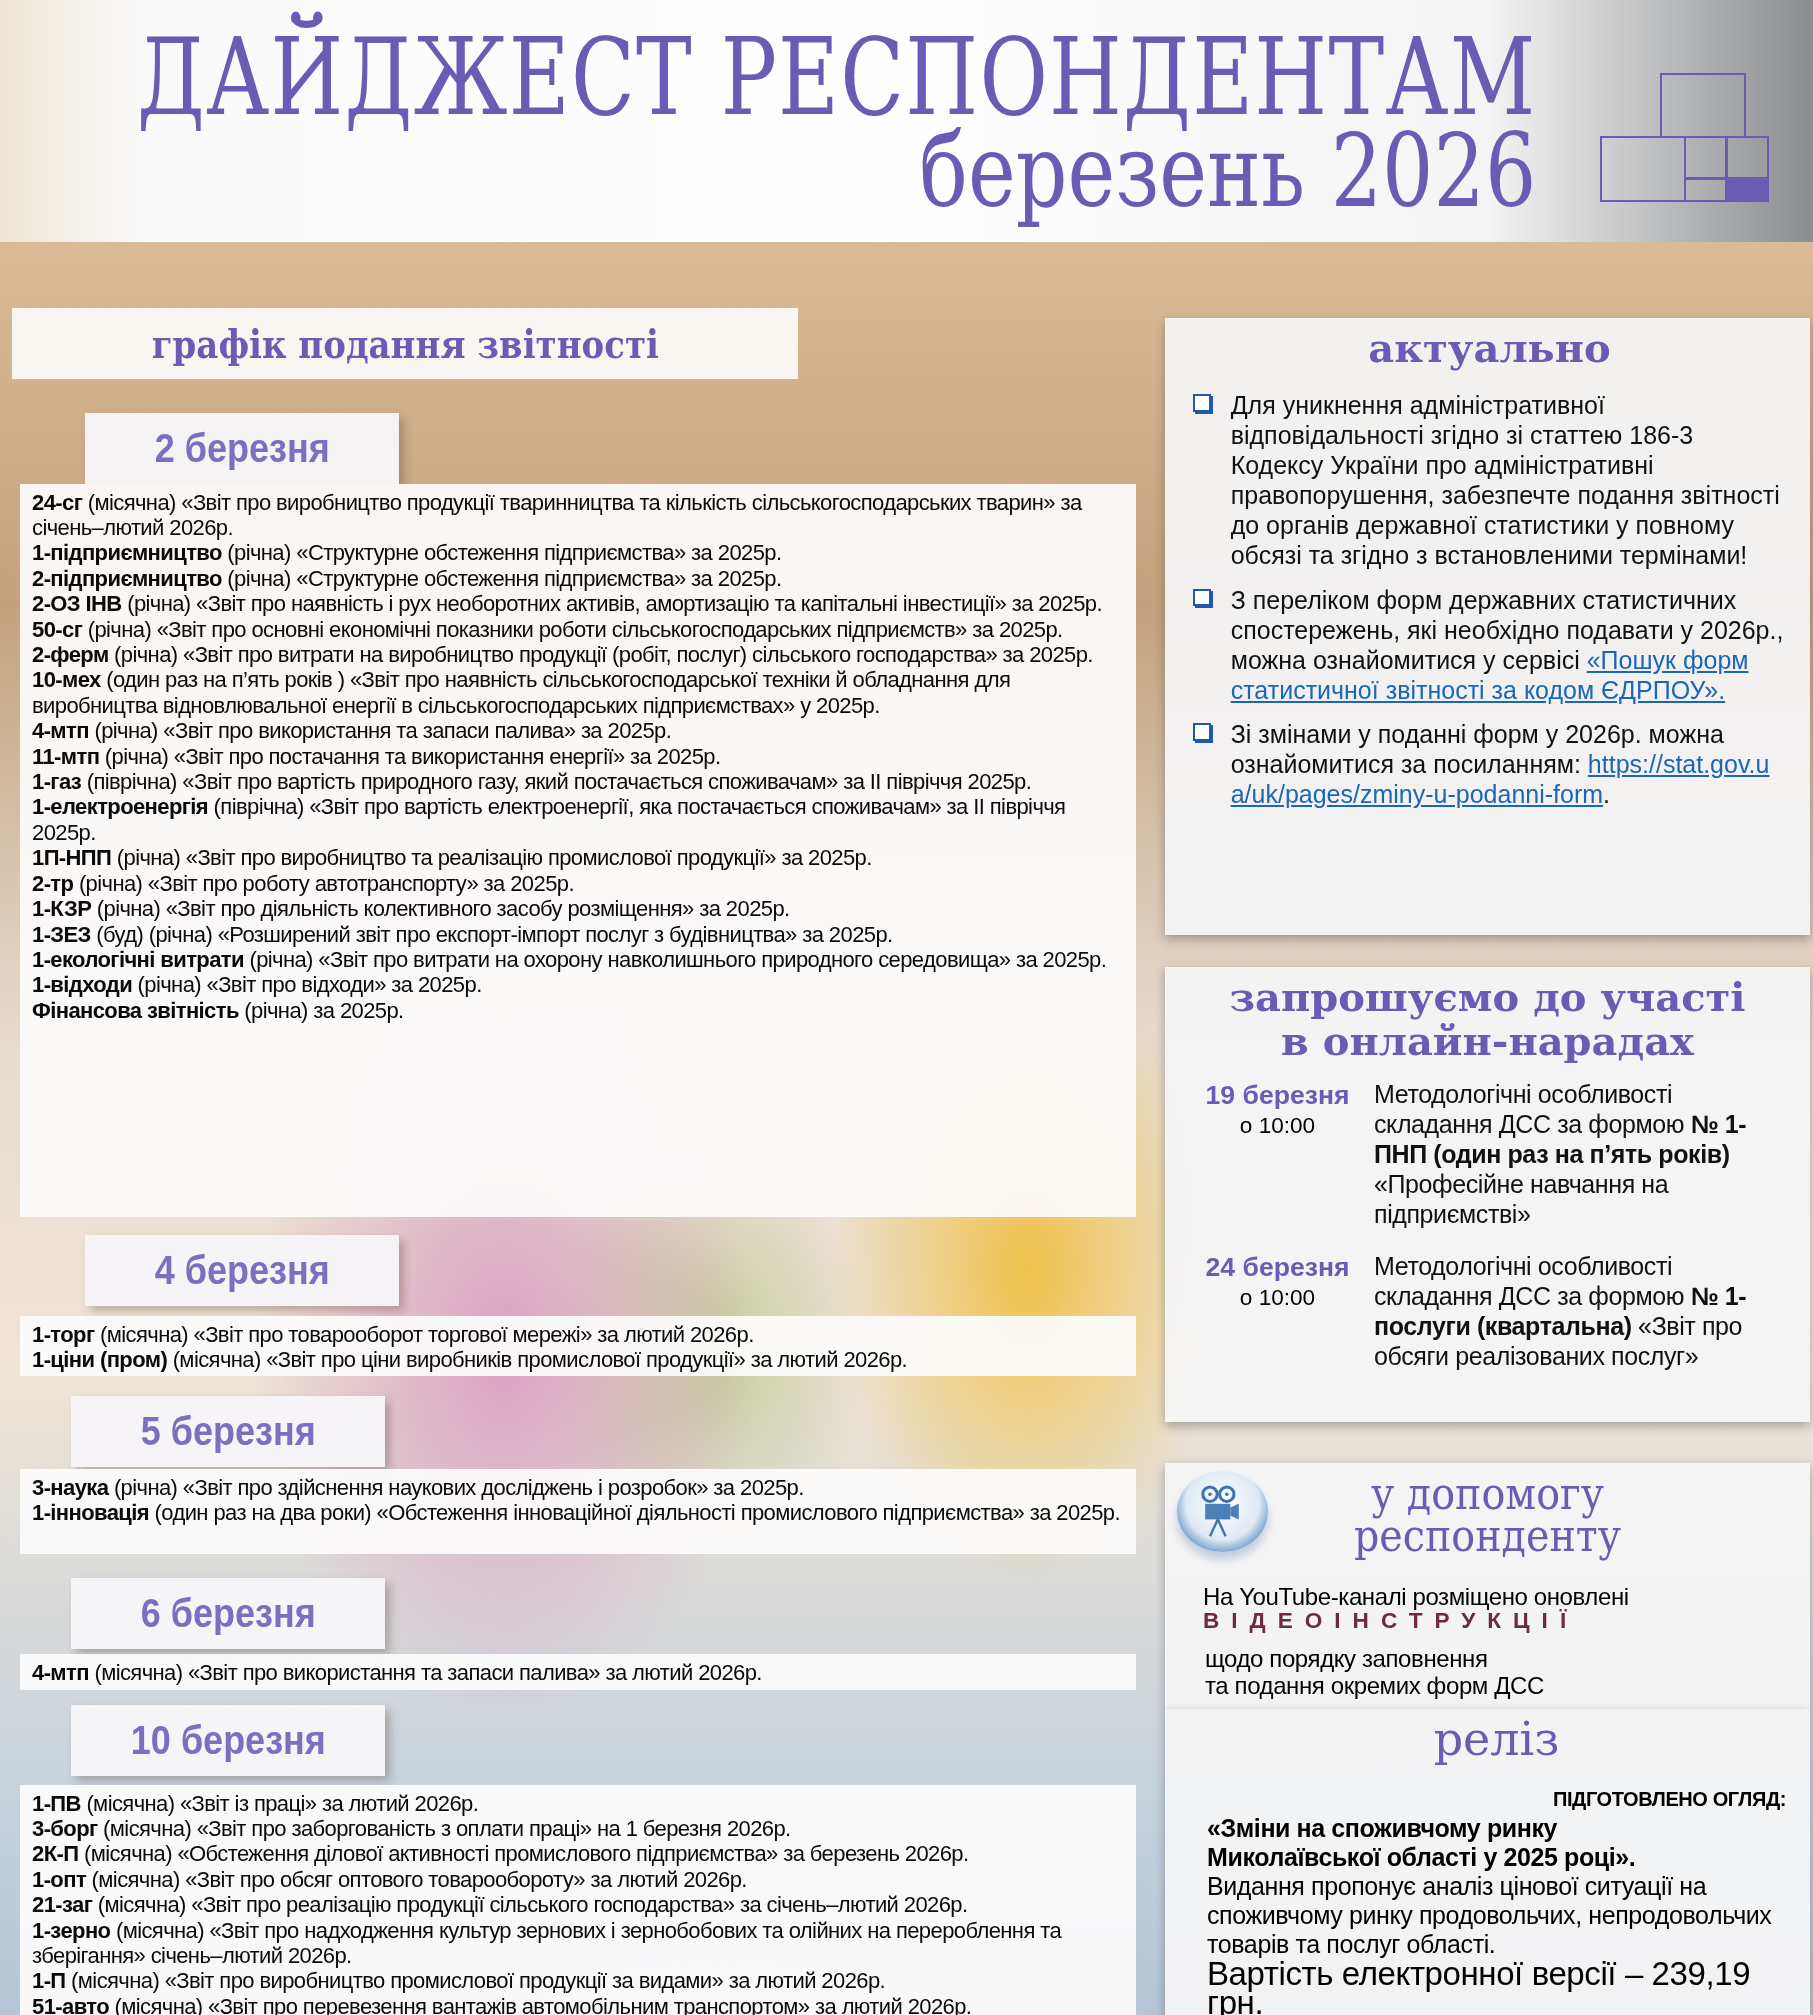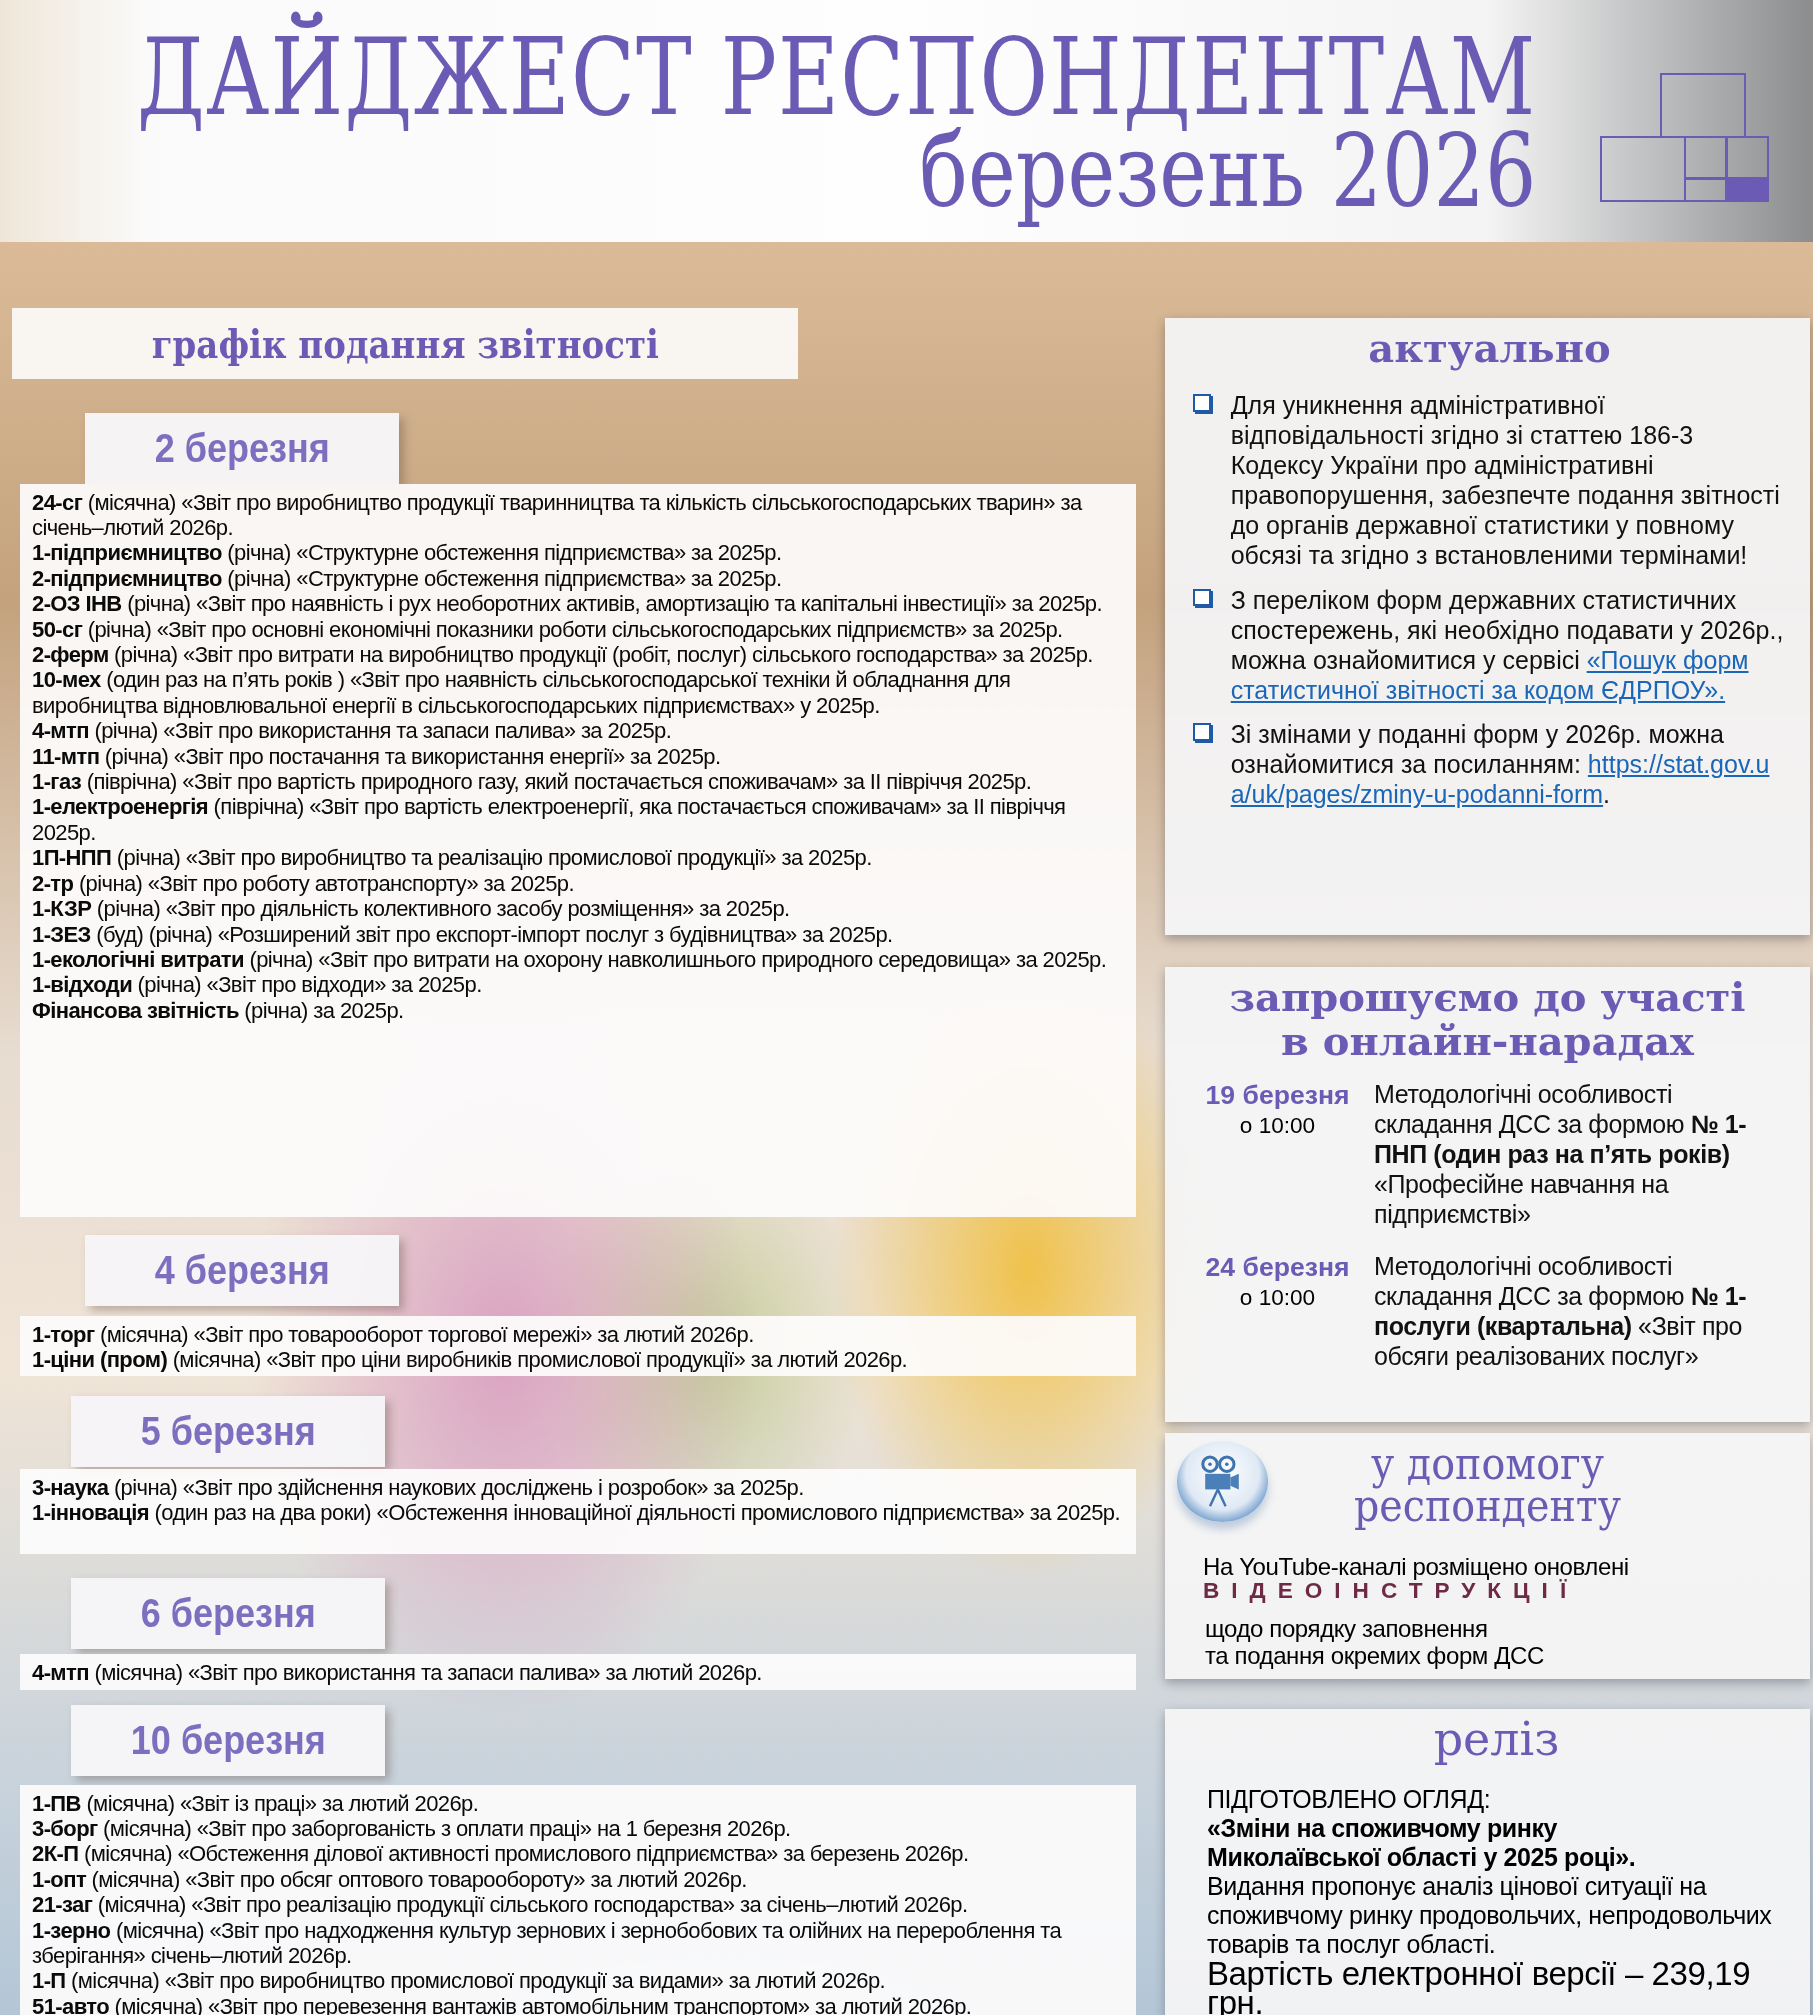--- a/index.html
+++ b/index.html
@@ -203,21 +203,21 @@
     <div class="meet-date">
       <div class="d">24 березня</div>
       <div class="t">о 10:00</div>
     </div>
     <div class="meet-desc">
       <span>Методологічні особливості складання ДСС за формою </span><b>№ 1-послуги (квартальна)</b><span> «Звіт про обсяги реалізованих послуг»</span>
     </div>
   </div>
 </div>
 
-<div class="panel" style="top:1433px;height:246px;">
+<div class="panel" style="top:1463px;height:246px;">
   <div style="position:absolute;left:12px;top:8px;width:91px;height:81px;border-radius:50%;background:radial-gradient(circle at 50% 40%, #ffffff 0%, #dfe9f4 55%, #5b8ec4 80%, #3f74b0 100%);box-shadow:0 7.3px 8px rgba(90,130,180,0.35);">
     <svg viewBox="0 0 100 100" width="60" height="60" style="position:absolute;left:15.3px;top:10px;">
       <circle cx="30" cy="22" r="12" fill="none" stroke="#3e73ad" stroke-width="5"></circle>
       <circle cx="58" cy="22" r="12" fill="none" stroke="#3e73ad" stroke-width="5"></circle>
       <circle cx="30" cy="22" r="3" fill="#3e73ad"></circle>
         <circle cx="58" cy="22" r="3" fill="#3e73ad"></circle>
       <rect x="22" y="38" width="42" height="26" fill="#4a7fb8"></rect>
       <polygon points="64,44 78,38 78,64 64,58" fill="#4a7fb8"></polygon>
       <line x1="43" y1="64" x2="30" y2="92" stroke="#3e73ad" stroke-width="4"></line>
       <line x1="43" y1="64" x2="56" y2="92" stroke="#3e73ad" stroke-width="4"></line>
@@ -226,18 +226,18 @@
   <div class="panel-title" style="position:absolute;left:121px;top:10px;width:403px;font-size:44px;line-height:42px;font-weight:normal;transform:scaleX(0.9);">у допомогу</div>
   <div class="panel-title" style="position:absolute;left:121px;top:52px;width:403px;font-size:44px;line-height:42px;font-weight:normal;transform:scaleX(0.9);">респонденту</div>
   <div style="position:absolute;left:38px;top:121px;font-size:24px;line-height:26.6px;color:#000;letter-spacing:-0.4px;">На YouTube-каналі розміщено оновлені</div>
   <div style="position:absolute;left:38px;top:146px;font-size:22.6px;line-height:24px;color:#6e2a44;font-weight:bold;letter-spacing:12px;">ВІДЕОІНСТРУКЦІЇ</div>
   <div style="position:absolute;left:40px;top:183px;font-size:24px;line-height:26.6px;color:#000;letter-spacing:-0.4px;">щодо порядку заповнення</div>
   <div style="position:absolute;left:40px;top:210px;font-size:24px;line-height:26.6px;color:#000;letter-spacing:-0.4px;">та подання окремих форм ДСС</div>
 </div>
 
 <div class="panel" style="top:1709px;height:308px;padding:4px 24px 0 42px;">
   <div class="panel-title" style="font-size:46px;line-height:52px;font-weight:normal;margin-bottom:20px;">реліз</div>
-  <div style="font-size:25px;line-height:29px;font-weight:normal;color:#000;letter-spacing:-0.4px;">ПІДГОТОВЛЕНО ОГЛЯД:</div>
+  <div style="font-size:20px;line-height:29px;font-weight:bold;color:#000;letter-spacing:-0.4px;text-align:right;">ПІДГОТОВЛЕНО ОГЛЯД:</div>
   <div style="font-size:25px;line-height:29px;font-weight:bold;color:#000;letter-spacing:-0.4px;width:508px;">«Зміни на споживчому ринку Миколаївської області у 2025 році».</div>
   <div style="font-size:25px;line-height:29px;color:#000000;letter-spacing:-0.4px;">Видання пропонує аналіз цінової ситуації на споживчому ринку продовольчих, непродовольчих товарів та послуг області.</div>
   <div style="font-size:33px;line-height:29px;color:#000;letter-spacing:-0.4px;">Вартість електронної версії – 239,19 грн.</div>
 </div>
 
 
 </body></html>

